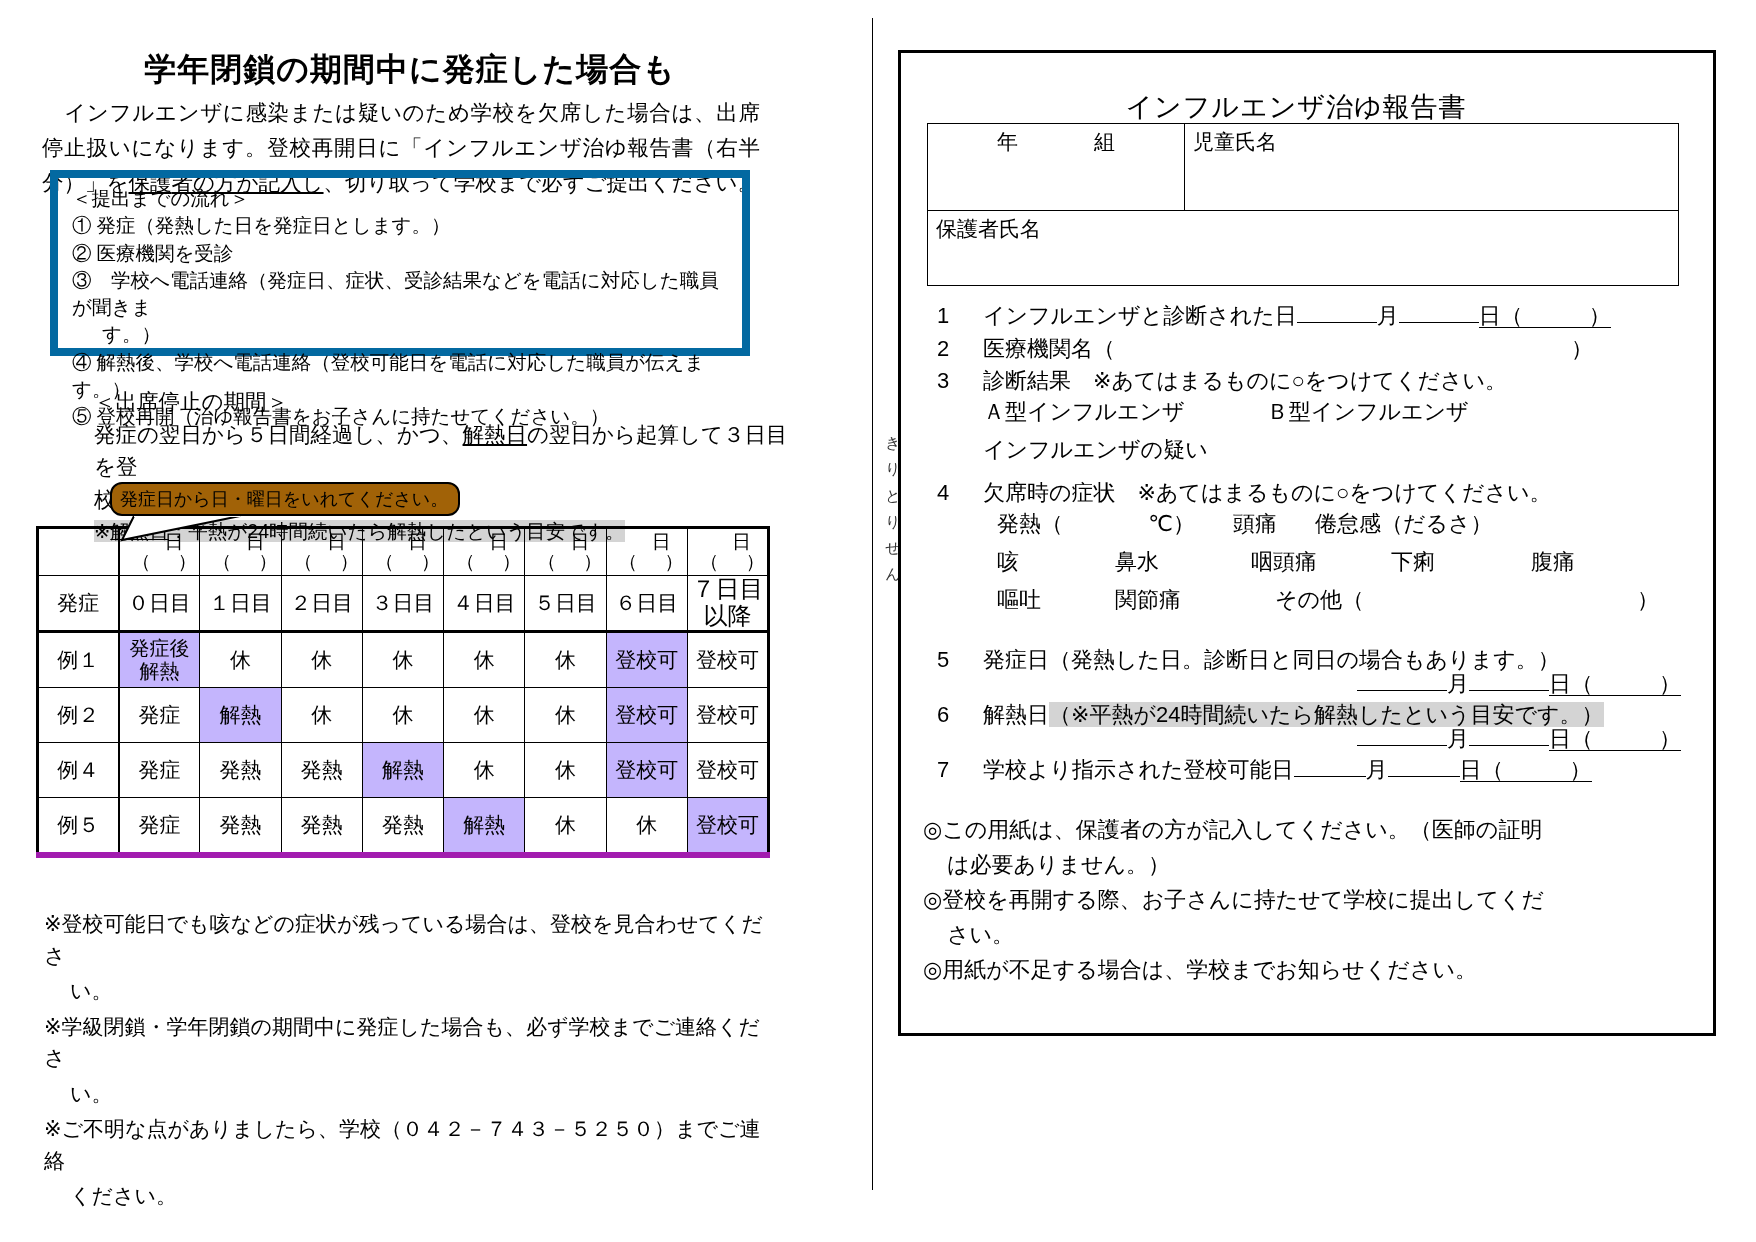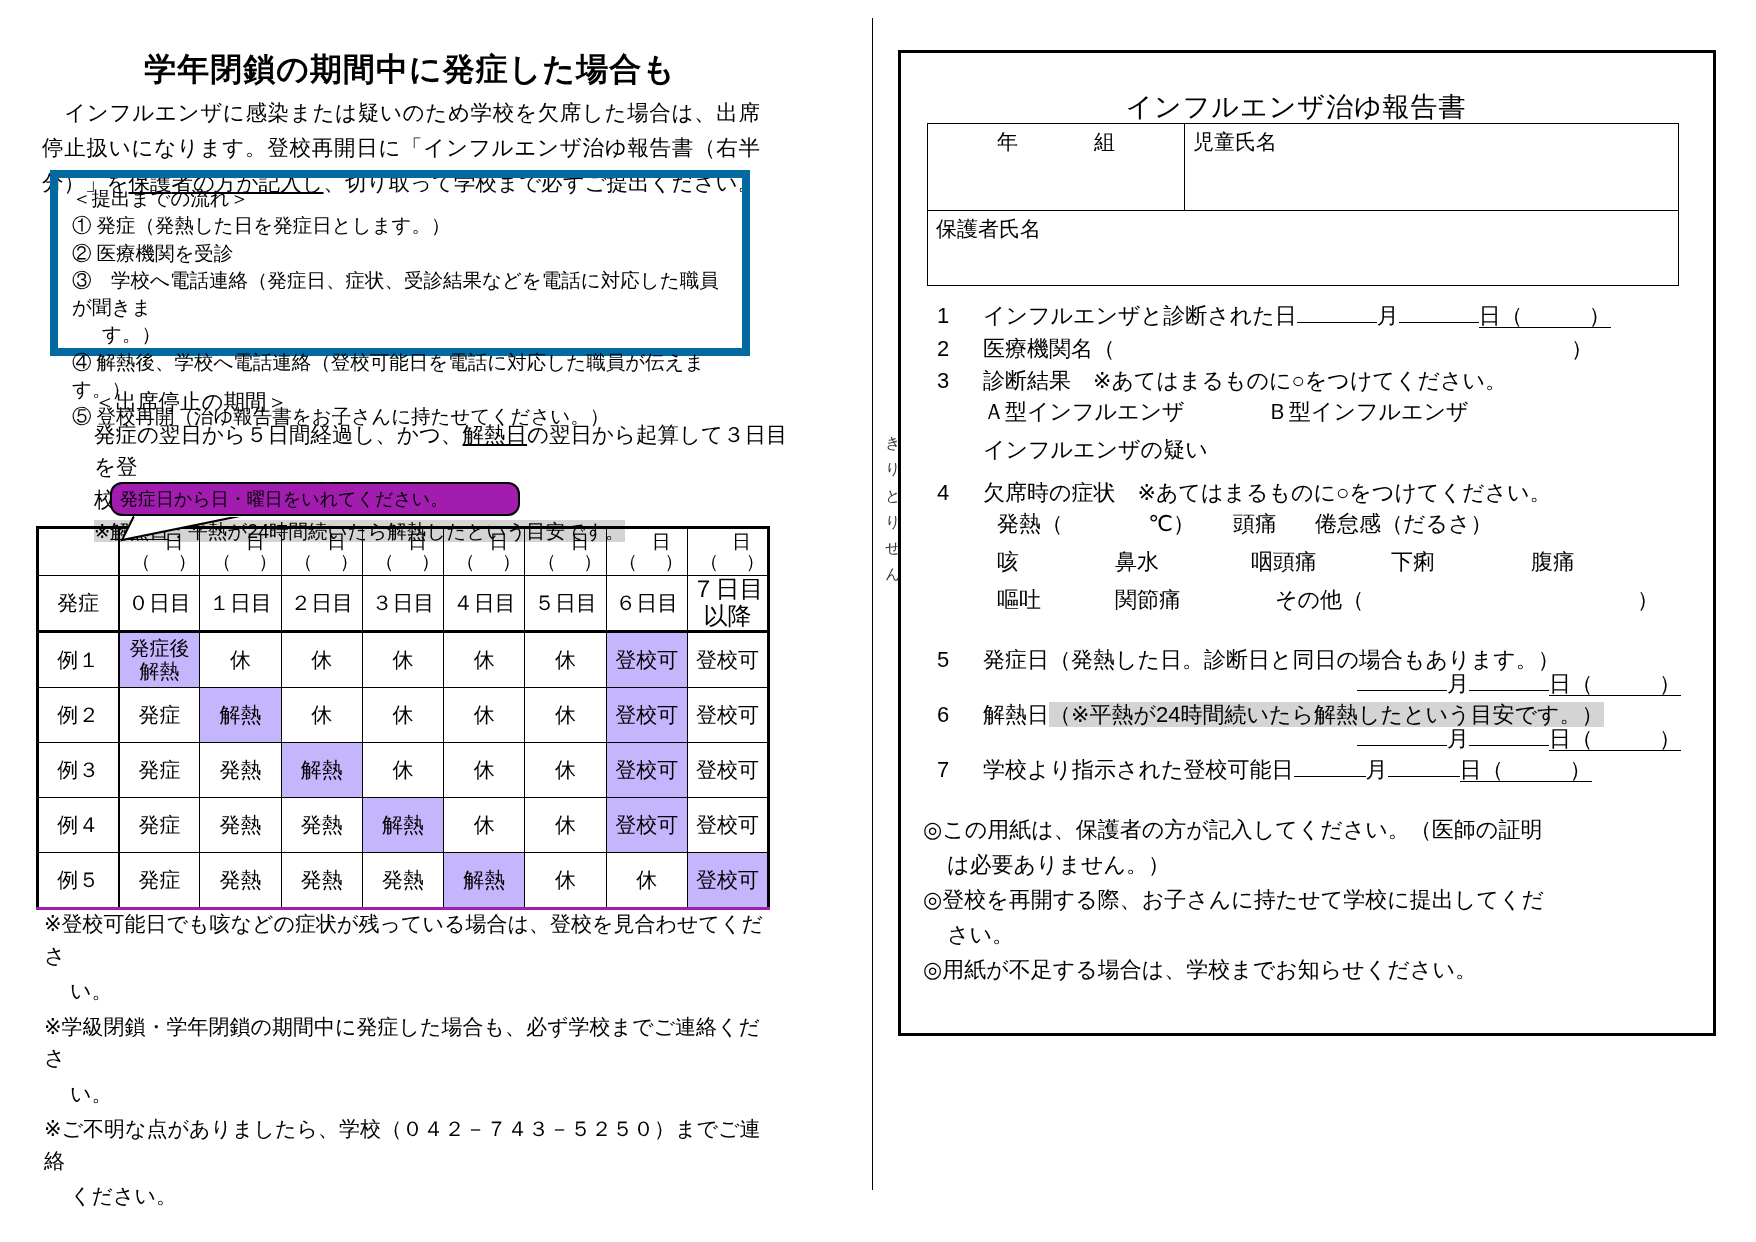--- a/index.html
+++ b/index.html
@@ -55,27 +55,27 @@
   .period{
     position:absolute;left:58px;top:386px;width:700px;
     font-size:21.5px;line-height:1.52;margin-left:36px;
   }
   .period .u{text-decoration:underline;}
   .hl{background:#d4d4d4;}
   .period .note{font-size:19.5px;}
 
   
   .callout{
-    position:absolute;left:110px;top:482px;width:410px;height:34px;
+    position:absolute;left:110px;top:482px;width:350px;height:34px;
     border:2px solid #000;border-radius:12px;
     box-sizing:border-box;
     font-family:"Liberation Serif","DejaVu Serif",serif;
     font-size:18px;line-height:30px;
     padding-left:8px;
-    background:#a21caf;
+    background:#a16207;
     z-index:2;
   }
   .callout-tail{
     position:absolute;left:120px;top:514px;width:130px;height:28px;z-index:1;
   }
 
   
   table.exgrid{
     position:absolute;left:36px;top:526px;
     border-collapse:collapse;
@@ -96,21 +96,21 @@
     text-align:left;padding:0 6px;
     font-size:19px;line-height:1.05;
   }
   .dcell .d1{display:block;text-align:right;padding-right:10px;}
   .dcell .d2{display:block;text-align:left;padding-left:6px;letter-spacing:4px;}
   table.exgrid tr.dayrow td{height:52px;}
   table.exgrid tr.exrow td{height:54px;}
   table.exgrid td.shade{background:#c4b5fd;}
   table.exgrid td.two{line-height:1.12;font-size:20px;}
   table.exgrid .outer-t{border-top:3px solid #000;}
-  table.exgrid .outer-b{border-bottom:3px solid #a21caf;}
+  table.exgrid .outer-b{border-bottom:6px solid #a21caf;}
   table.exgrid .outer-l{border-left:3px solid #000;}
   table.exgrid .outer-r{border-right:3px solid #000;}
   table.exgrid .thick-b{border-bottom:3px solid #000;}
   table.exgrid .thick-r{border-right:2.5px solid #000;}
   table.exgrid td.small{font-size:24px;line-height:1.12;}
 
   .footnotes{
     position:absolute;left:44px;top:908px;width:720px;
     font-size:21px;line-height:1.5;
   }
@@ -263,31 +263,20 @@
         <td>発症</td>
         <td class="shade">解熱</td>
         <td>休</td>
         <td>休</td>
         <td>休</td>
         <td>休</td>
         <td class="shade">登校可</td>
         <td class="outer-r">登校可</td>
       </tr>
 
-      <tr class="exrow">
-        <td class="outer-l thick-r">例３</td>
-        <td>発症</td>
-        <td>発熱</td>
-        <td class="shade">解熱</td>
-        <td>休</td>
-        <td>休</td>
-        <td>休</td>
-        <td class="shade">登校可</td>
-        <td class="outer-r">登校可</td>
-      </tr>
 
       <tr class="exrow">
         <td class="outer-l thick-r">例４</td>
         <td>発症</td>
         <td>発熱</td>
         <td>発熱</td>
         <td class="shade">解熱</td>
         <td>休</td>
         <td>休</td>
         <td class="shade">登校可</td>

